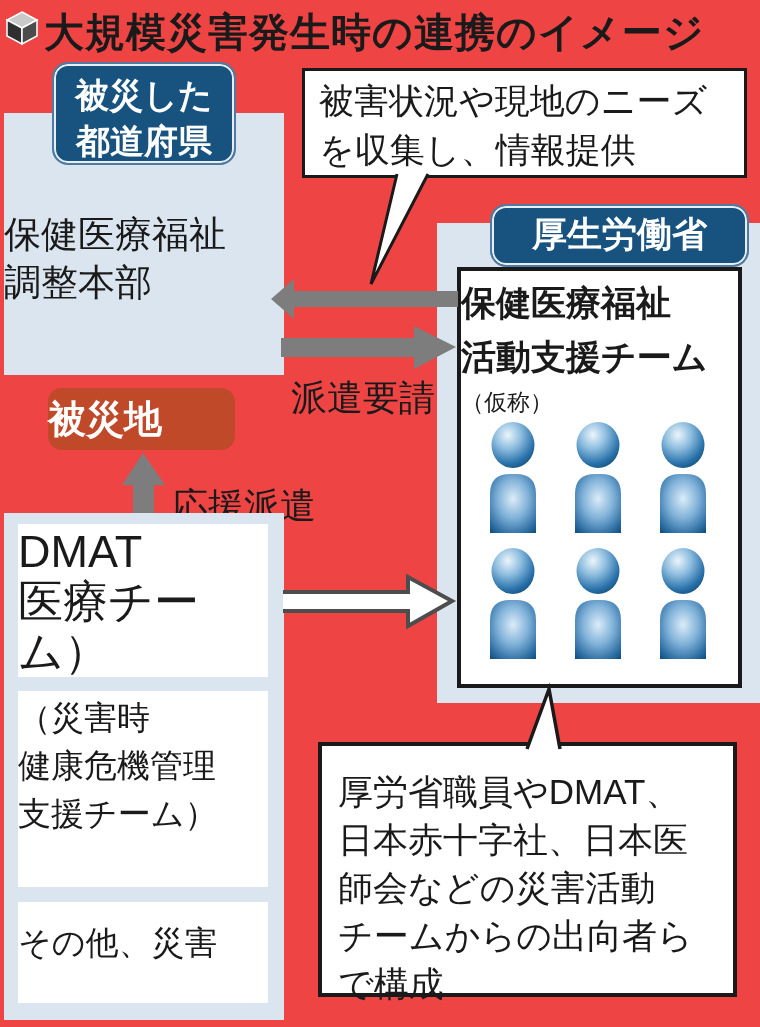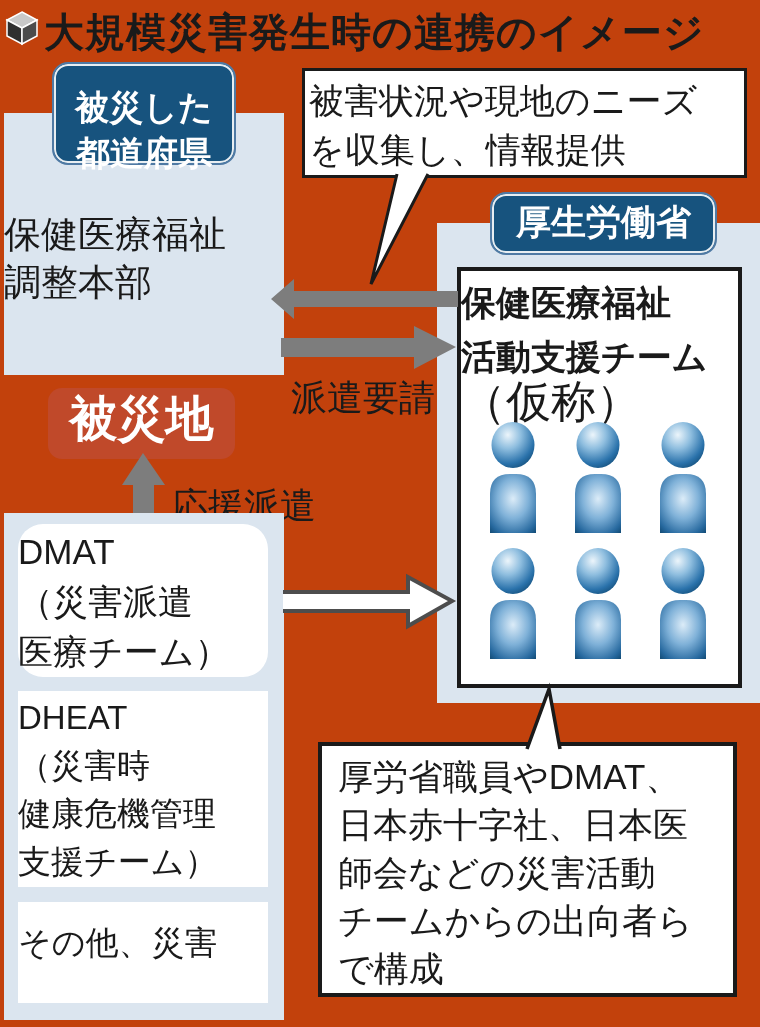--- a/index.html
+++ b/index.html
@@ -1,60 +1,60 @@
 <!DOCTYPE html>
 <html><head>
 <meta charset="utf-8">
 <style>
   html,body{margin:0;padding:0;background:#ffffff;}
   #stage{
-    position:relative;width:760px;height:1027px;background:#c2410c;overflow:hidden;
+    position:relative;width:760px;height:1027px;background:#ef4444;overflow:hidden;
     font-family:"Liberation Sans","DejaVu Sans",sans-serif;color:#1a1a1a;
   }
   .abs{position:absolute;}
   .lightbox{background:#dbe5ef;}
   .whitebox{background:#ffffff;}
   .center{text-align:left;}
   
   .title{left:44px;top:5px;font-size:40px;font-weight:700;letter-spacing:1px;white-space:nowrap;}
   
   .badge-navy{
     background:#17537e;color:#ffffff;font-weight:700;border-radius:16px;
     border:2px solid #4f7aa4;box-shadow:inset 0 0 0 2px rgba(255,255,255,.9);
     box-sizing:border-box;text-align:center;
   }
-  .badge-pref{left:52px;top:62px;width:184px;height:103px;font-size:34px;line-height:46px;padding-top:20px;}
-  .badge-mhlw{left:490px;top:192px;width:227px;height:63px;font-size:35px;line-height:56px;}
+  .badge-pref{left:52px;top:62px;width:184px;height:103px;font-size:34px;line-height:46px;padding-top:8px;}
+  .badge-mhlw{left:490px;top:204px;width:259px;height:63px;font-size:35px;line-height:56px;}
   
   .badge-red{
-    left:48px;top:388px;width:187px;height:71px;background:#c0492a;color:#ffffff;
-    font-weight:700;border-radius:14px;font-size:48px;line-height:62px;text-align:center;
+    left:48px;top:388px;width:187px;height:62px;background:#c0492a;color:#ffffff;
+    font-weight:700;border-radius:14px;font-size:38px;line-height:62px;
   }
   
   .left-blue{left:4px;top:113px;width:280px;height:262px;}
   .left-blue .txt{padding-top:98px;font-size:37px;line-height:48px;}
   
   .right-blue{left:437px;top:223px;width:323px;height:480px;}
   
   .team-box{left:457px;top:267px;width:285px;height:421px;border:4px solid #1a1a1a;box-sizing:border-box;}
   .team-box .t1{padding-top:9px;font-size:35px;font-weight:700;line-height:46px;}
   .team-box .t2{font-size:35px;font-weight:700;line-height:46px;margin-top:8px;}
-  .team-box .t3{font-size:45px;line-height:44px;}
+  .team-box .t3{font-size:23px;line-height:44px;}
   
   .bubble{background:#ffffff;border:3px solid #1a1a1a;box-sizing:border-box;}
-  .bubble-top{left:302px;top:68px;width:445px;height:110px;font-size:35px;line-height:49px;padding:5px 4px;}
-  .bubble-bottom{left:318px;top:742px;width:419px;height:255px;border-width:4px;font-size:35px;line-height:48px;padding:7px 16px;}
+  .bubble-top{left:302px;top:68px;width:445px;height:110px;font-size:35px;line-height:49px;padding:5px 14px;}
+  .bubble-bottom{left:318px;top:742px;width:419px;height:255px;border-width:4px;font-size:35px;line-height:48px;padding:22px 16px;}
   
   .flow-label{font-size:36px;white-space:nowrap;}
   .lbl-dispatch{left:291px;top:374px;}
   .lbl-support{left:172px;top:482px;}
   
   .bottom-blue{left:4px;top:513px;width:280px;height:507px;}
   .listbox{left:18px;width:250px;box-sizing:border-box;}
-  .dmat{top:524px;height:153px;font-size:35px;line-height:50px;padding-top:3px;border-radius:25px;}
+  .dmat{top:524px;height:153px;font-size:45px;line-height:50px;padding-top:3px;}
   .dheat{top:691px;height:196px;font-size:33px;line-height:48px;padding-top:3px;}
   .others{top:902px;height:101px;font-size:33px;line-height:47px;padding-top:17px;}
   
   #overlay{position:absolute;left:0;top:0;width:760px;height:1027px;pointer-events:none;}
 </style>
 </head>
 <body>
 
 <div id="stage">
 
@@ -89,26 +89,24 @@
 
   <div class="abs flow-label lbl-dispatch">派遣要請</div>
   <div class="abs flow-label lbl-support">応援派遣</div>
 
   <div class="abs badge-red">被災地</div>
 
   <div class="abs lightbox bottom-blue"></div>
 
   <div class="abs whitebox listbox dmat center">
     <div>DMAT</div>
-    <div>（災害派遣</div>
     <div>医療チーム）</div>
   </div>
 
   <div class="abs whitebox listbox dheat center">
-    <div>DHEAT</div>
     <div>（災害時</div>
     <div>健康危機管理</div>
     <div>支援チーム）</div>
   </div>
 
   <div class="abs whitebox listbox others center">
     <div>その他、災害</div>
   </div>
 
   <div class="abs bubble bubble-bottom">

